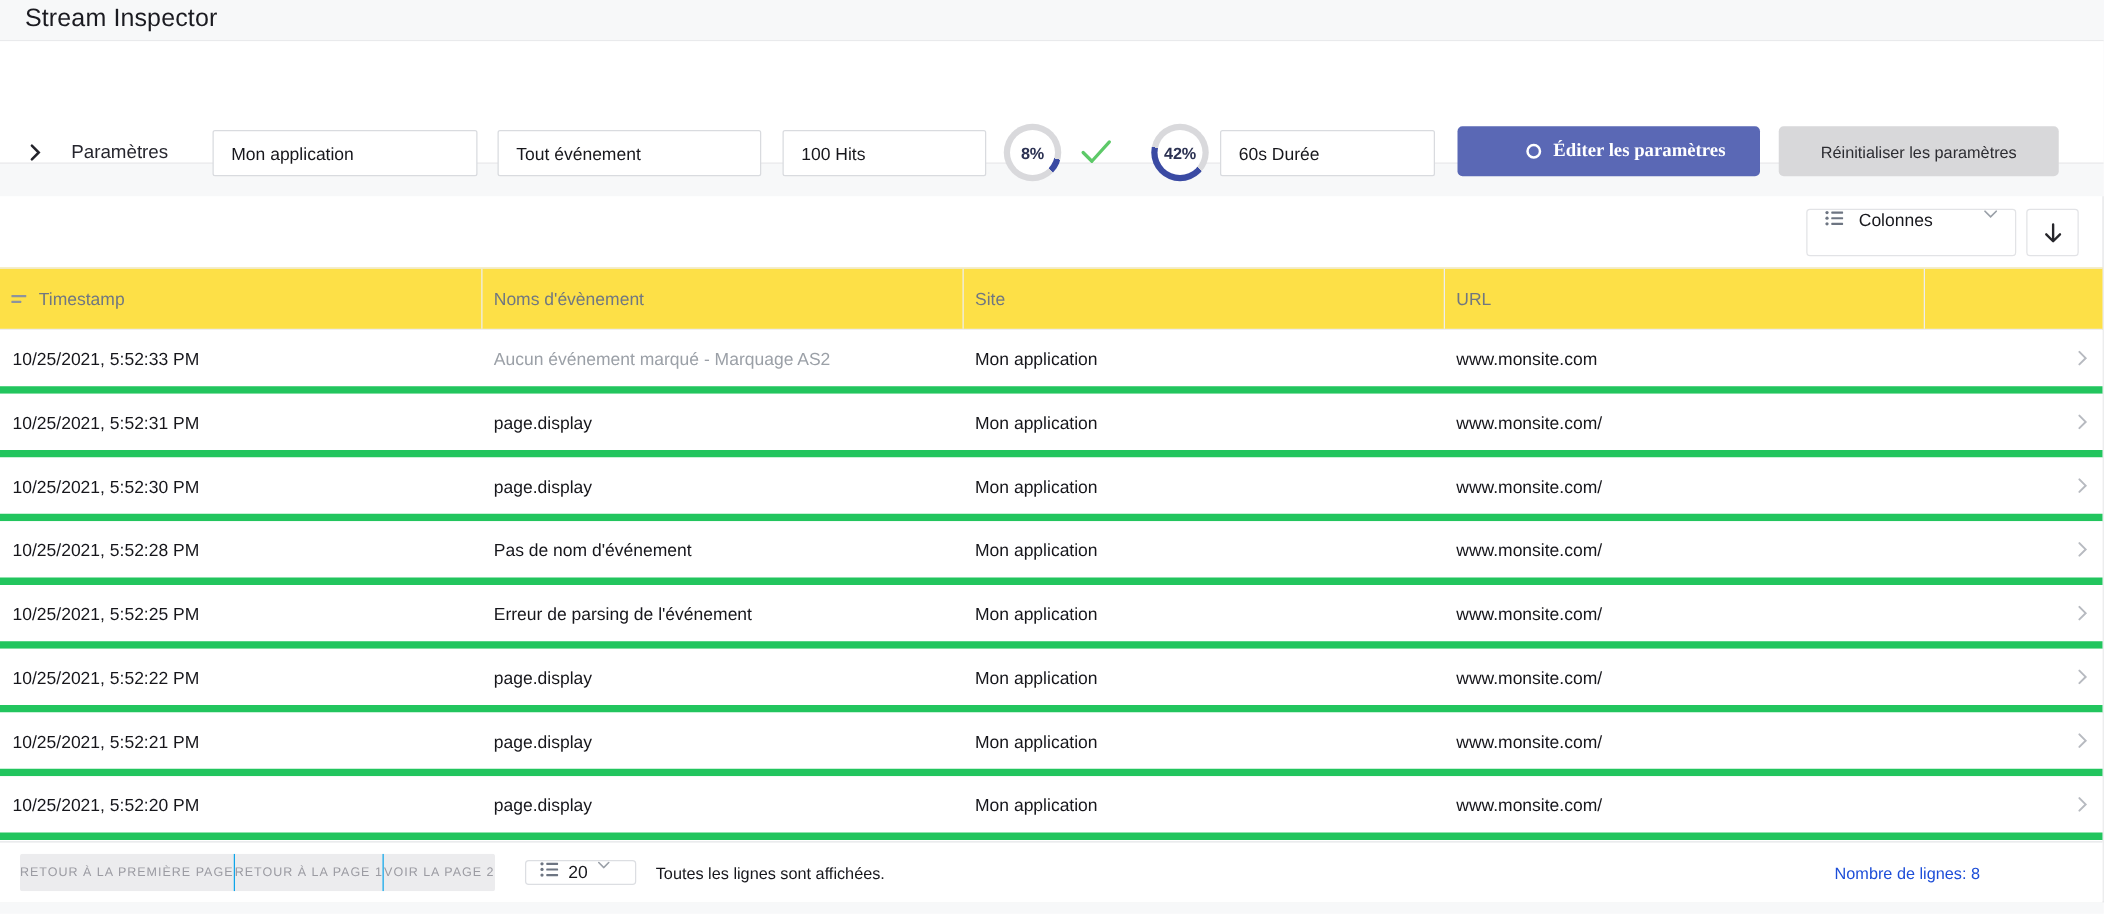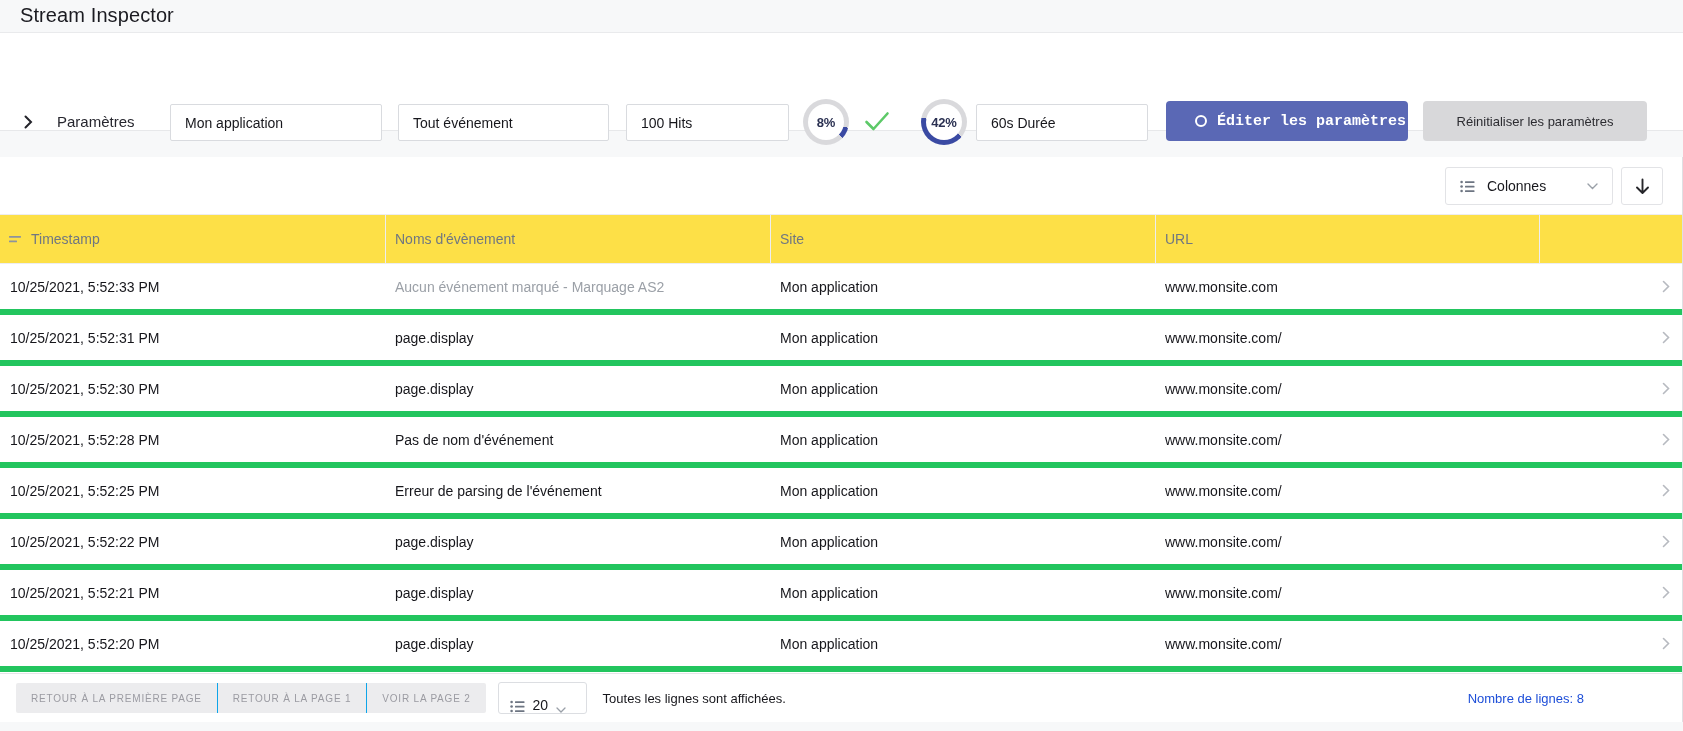--- a/index.html
+++ b/index.html
@@ -57,38 +57,38 @@
     display:flex; align-items:center; justify-content:center;
   }
   .ring-label { font-size:13px; font-weight:600; color:#2b3152; letter-spacing:-.2px; }
 
   .check-wrap { position:absolute; left:864px; top:78px; width:26px; height:21px; }
 
   .btn { border:none; border-radius:4px; cursor:pointer; display:flex; align-items:center; justify-content:center; }
   .btn-edit {
     position:absolute; left:1166px; top:68px; width:242px; height:40px;
     background:#5a68b5; color:#fff; font-size:15px; font-weight:700;
-    font-family:Liberation Mono, monospace; gap:10px;padding-left:27px;
+    font-family:Liberation Serif, serif; gap:10px;padding-left:27px;
   }
   .circle-icon { width:12px; height:12px; border:2px solid #fff; border-radius:50%; display:inline-block; }
   .btn-reset {
     position:absolute; left:1423px; top:68px; width:224px; height:40px;
     background:#d8d8da; color:#2c2c31; font-size:13px; font-weight:400;
     font-family:"Liberation Sans", sans-serif;
   }
 
   
   .card {
     position:absolute; left:0; top:157px; width:1683px; height:565px;
     background:#ffffff; border-right:1px solid #dfe0e3; border-bottom:1px solid #e2e3e5;
   }
   .columns-btn {
     position:absolute; left:1445px; top:167px; width:168px; height:38px;
     background:#fff; border:1px solid #e2e3e6; border-radius:3px;
-    display:flex; align-items:center; padding:0 14px; gap:12px; cursor:pointer;
+    display:flex; padding:0 14px; gap:12px; cursor:pointer;
   }
   .columns-label { font-size:14px; color:#17171c; }
   .columns-btn .dd-chev { margin-left:auto; }
   .download-btn {
     position:absolute; left:1621px; top:167px; width:42px; height:38px;
     background:#fff; border:1px solid #e2e3e6; border-radius:3px;
     display:flex; align-items:center; justify-content:center; cursor:pointer;
   }
 
   .thead {
@@ -120,27 +120,27 @@
   
   .tfoot {
     position:absolute; left:0; top:673px; width:1682px; height:49px;
     border-top:1px solid #e4e5e8; background:#fff;
     display:flex; align-items:center;
   }
   .pager-group { display:flex; margin-left:16px; border-radius:2px; overflow:hidden; }
   .pager-btn {
     height:30px; background:#ececee; border:none; color:#9b9ba2;
     font-size:10px; letter-spacing:.8px; text-transform:uppercase;
-    font-family:"Liberation Sans", sans-serif; padding:0 15px; cursor:pointer;
+    font-family:"Liberation Sans", sans-serif; padding:0 0; cursor:pointer;
   }
   .pager-btn + .pager-btn { border-left:1px solid #0ea5e9; }
   .pagesize {
-    margin-left:12px; height:32px; min-width:89px;
+    margin-left:24px; height:20px; min-width:89px;
     background:#fff; border:1px solid #dcdee2; border-radius:3px;
-    display:flex; align-items:flex-end; gap:8px; padding:0 11px; cursor:pointer;
+    display:flex; align-items:flex-start; gap:8px; padding:0 11px; cursor:pointer;
   }
   .pagesize-value { font-size:14px; color:#17171c; }
   .foot-msg { margin-left:16px; font-size:13px; color:#17171c; }
   .row-count { margin-left:auto; margin-right:98px; font-size:13px; color:#1d4ed8; }
 </style>
 </head>
 <body>
 
 <div class="page">
 

